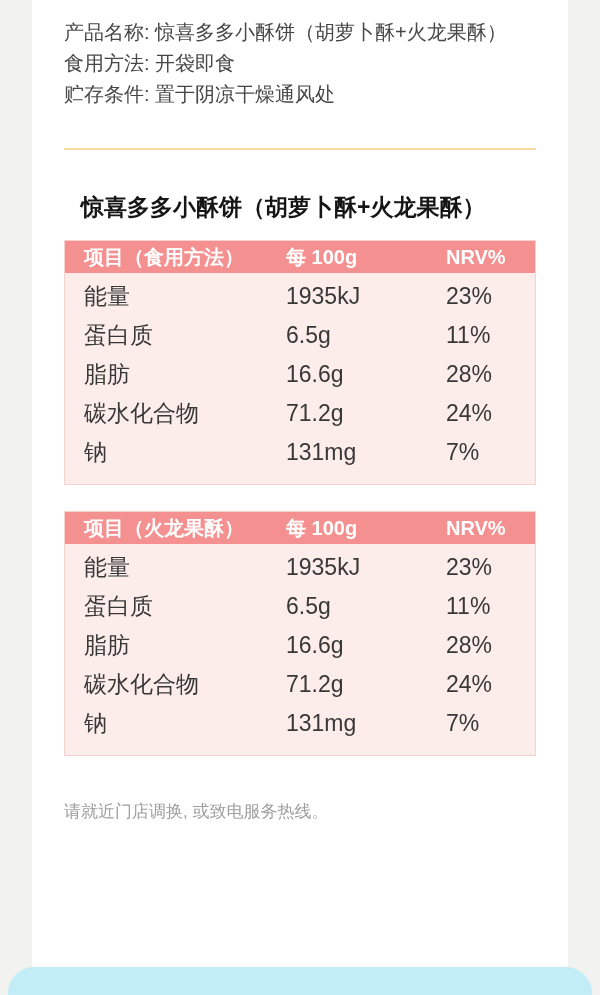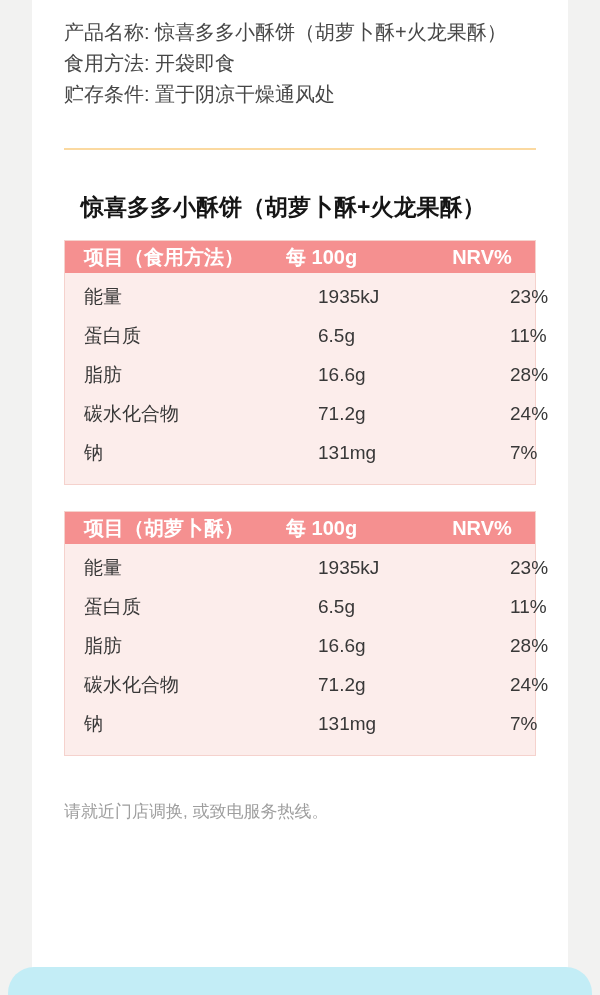--- a/index.html
+++ b/index.html
@@ -47,23 +47,23 @@
   }
   .tbody {
     background: var(--table-body-bg, #fcedeb);
     padding:4px 0 12px;
   }
   .tr {
     height:39px;
     display:grid; grid-template-columns:202px 160px 1fr;
     align-items:center;
     padding:0 17px 0 19px;
-    font-size:19px; color:#383838;gap:32px;
+    font-size:23px; color:#383838;
   }
-  .nrv { text-align:center; }
+  .nrv { text-align:left; }
   .footnote {
     margin-top:42px;
     font-size:17px; line-height:27px;
     color:#9e9e9e;
   }
   .bottom-panel {
     position:absolute; left:8px; top:967px;
     width:584px; height:28px;
     background: var(--bottom-panel, #c3edf6);
     border-radius:26px 26px 0 0;
@@ -114,21 +114,21 @@
       <div class="tr">
         <div>钠</div>
         <div>131mg</div>
         <div class="nrv">7%</div>
       </div>
     </div>
   </div>
 
   <div class="ntable">
     <div class="thead">
-      <div class="th">项目（胡萝卜酥）</div>
+      <div class="th">项目（火龙果酥）</div>
       <div class="th">每 100g</div>
       <div class="th nrv">NRV%</div>
     </div>
     <div class="tbody">
       <div class="tr">
         <div>能量</div>
         <div>1935kJ</div>
         <div class="nrv">23%</div>
       </div>
       <div class="tr">

